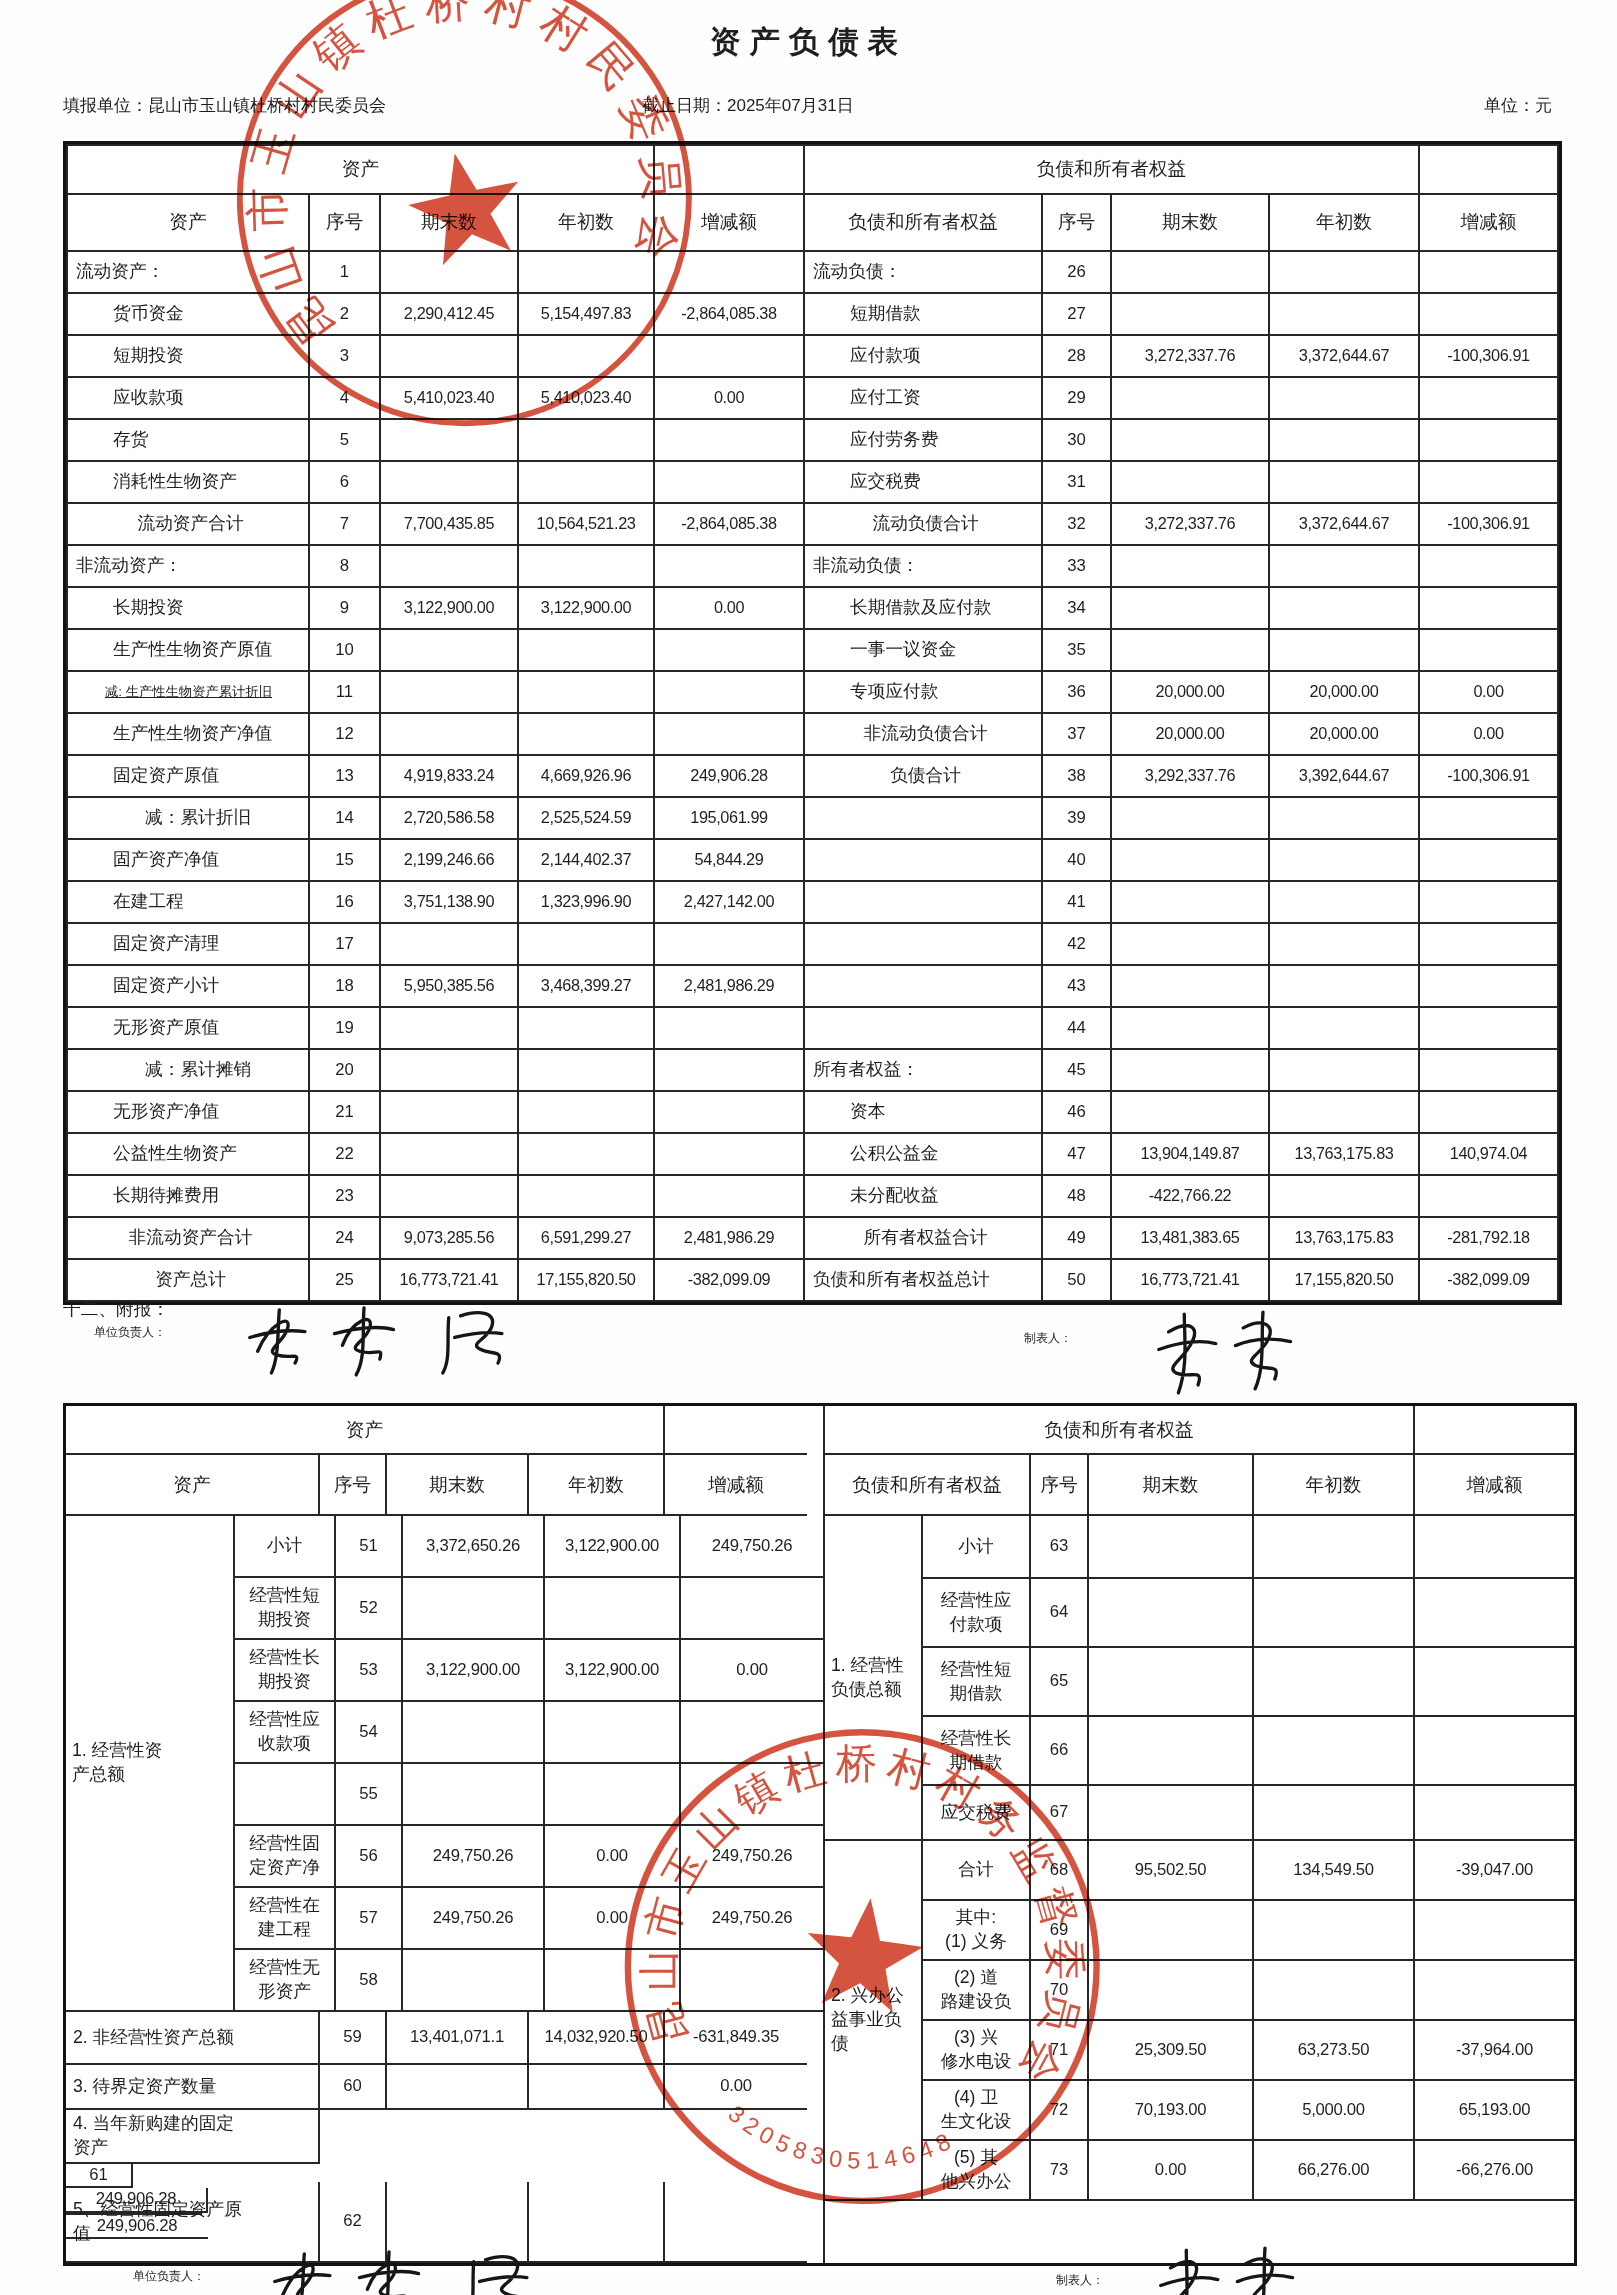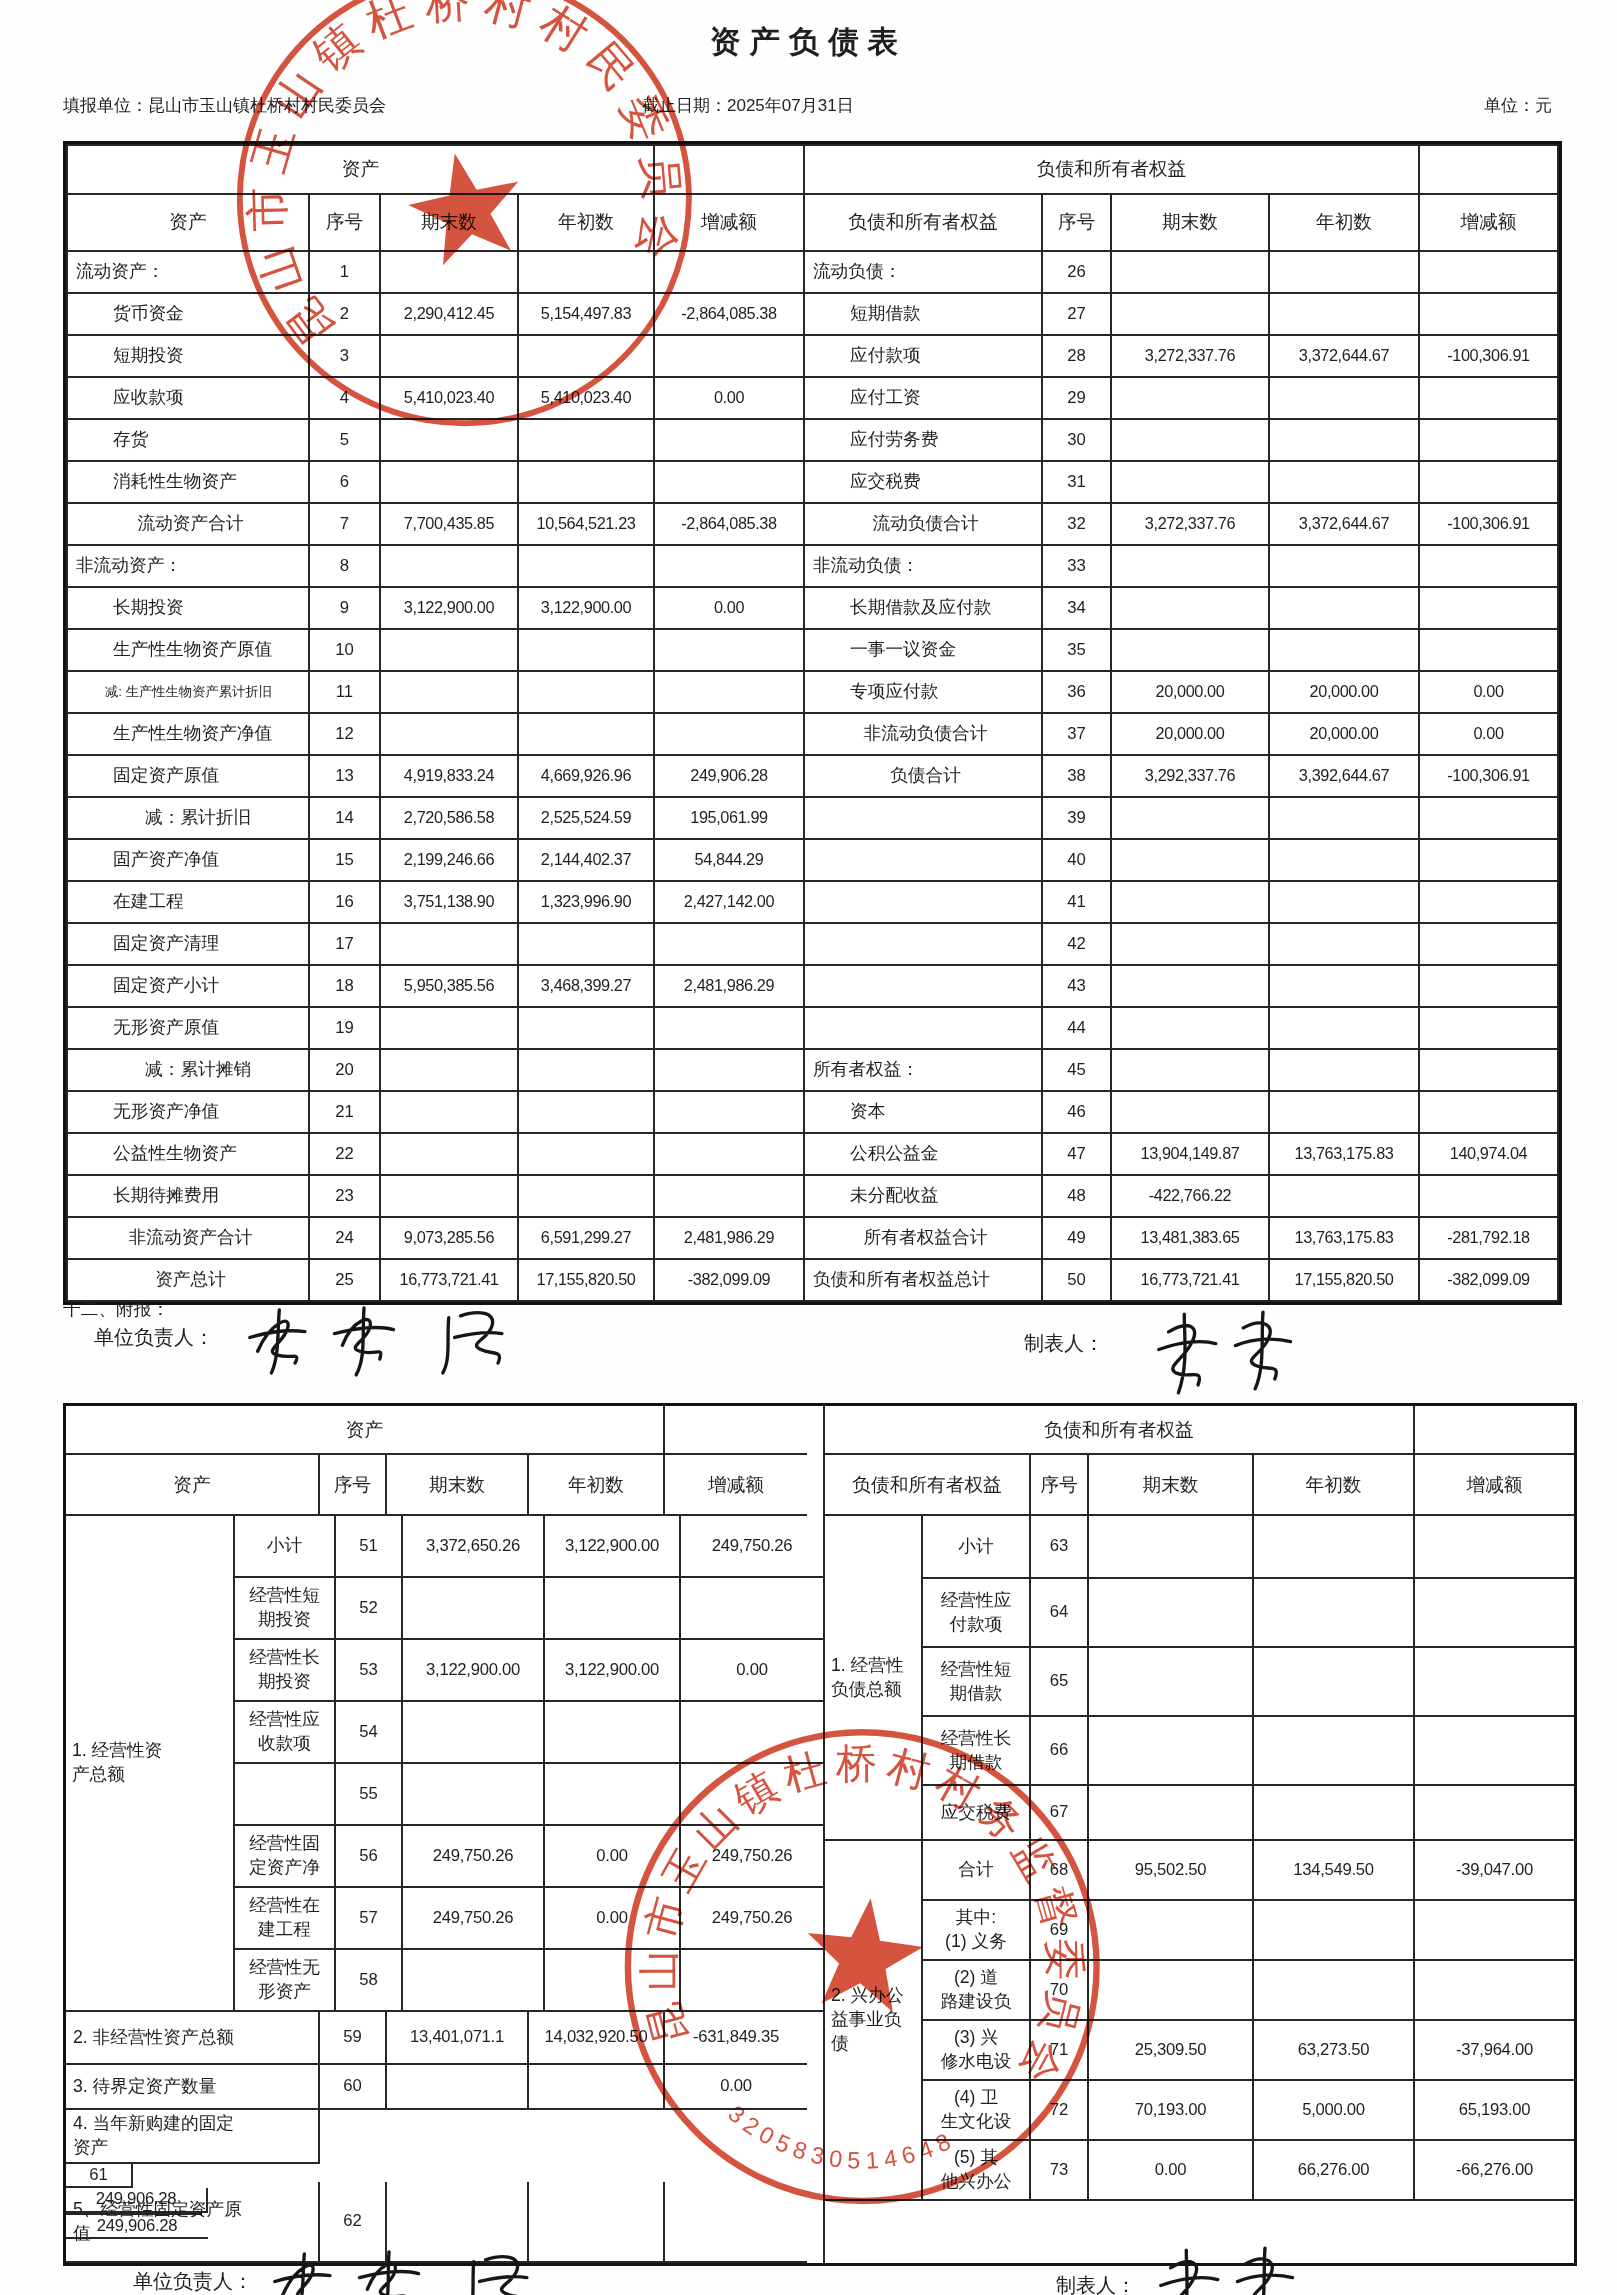--- a/index.html
+++ b/index.html
@@ -19,24 +19,24 @@
   .t1 tr.trA{height:49px;} .t1 tr.trA th{font-size:18.7px;}
   .t1 tr.trB{height:57px;} .t1 tr.trB th{font-size:18.7px;}
   .t1 tbody tr{height:42px;}
   .t1 .lab{font-size:17.7px;}
   .t1 .seq{text-align:center;font-size:16.7px;}
   .t1 .num{text-align:center;font-size:16.3px;letter-spacing:-0.4px;white-space:nowrap;}
   .t1 td.cat{text-align:left;padding-left:7.9px;}
   .t1 td.item{text-align:left;padding-left:45px;}
   .t1 td.item2{text-align:left;padding-left:77px;}
   .t1 td.sub{text-align:center;padding-left:8px;}
-  .t1 td.small{font-size:13.3px;text-align:left;padding-left:37px;}
+  .t1 td.small{font-size:13.3px;text-align:left;padding-left:37px;text-decoration:underline;}
 
   
-  .sig-label{position:absolute;font-size:20px;}
+  .sig-label{position:absolute;font-size:12px;}
   .sig-svg{position:absolute;}
   .sig-svg path{stroke:#161616;fill:none;stroke-width:3.4;stroke-linecap:round;stroke-linejoin:round;}
   .appendix{position:absolute;left:63px;top:1297px;font-size:17.7px;}
 
   
   .t2wrap{position:absolute;left:63px;top:1403px;border:3px solid #121212;display:flex;background:#fff;}
   .t2half{display:block;}
   .t2left{border-right:2.5px solid #272727;}
   .r{display:flex;}
   .gblock{display:flex;}

